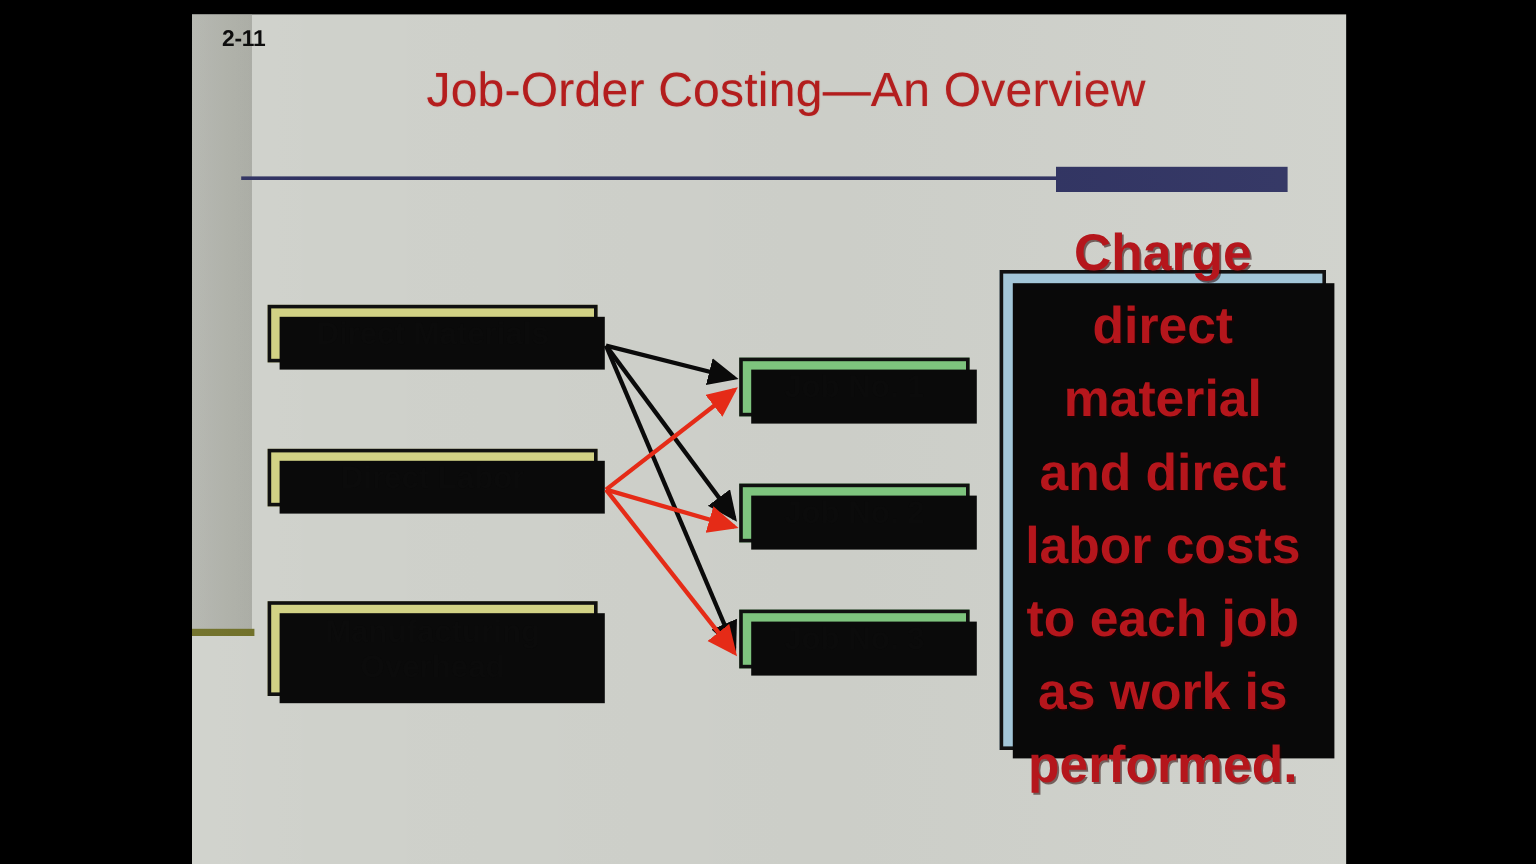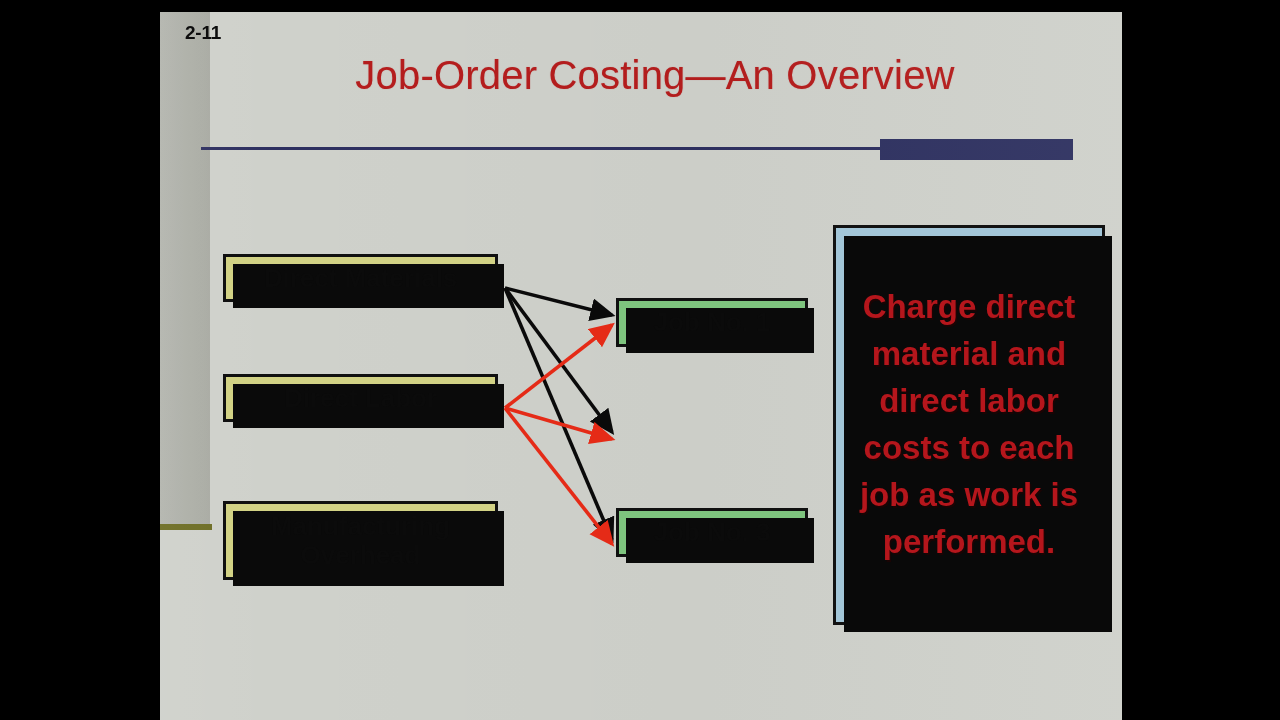--- a/index.html
+++ b/index.html
@@ -172,21 +172,21 @@
     content: "";
     position: absolute;
     left: 8px;
     top: 8px;
     right: -10px;
     bottom: -10px;
     background: #090909;
     z-index: -1;
   }
   #callout-text {
-    font-size: 33px;
+    font-size: 43px;
     font-weight: bold;
     color: #b5161c;
     text-align: center;
     line-height: 1.42;
     padding: 0 8px;
     text-shadow: 1.5px 1.5px 0 rgba(40,0,0,0.55);
   }
 
   
   #arrows {
@@ -230,20 +230,23 @@
     </div>
 
     <div class="fc-box cost-box" id="box-mfg-overhead">
       <span>Manufacturing Overhead</span>
     </div>
 
     <div class="fc-box job-box" id="box-job-1">
       <span>Job No. 1</span>
     </div>
 
+    <div class="fc-box job-box" id="box-job-2">
+      <span>Job No. 2</span>
+    </div>
 
     <div class="fc-box job-box" id="box-job-3">
       <span>Job No. 3</span>
     </div>
 
     <svg id="arrows" viewBox="0 0 962 720">
       <defs>
         <marker id="ah-black" markerWidth="7" markerHeight="7" refX="6" refY="3.2" orient="auto" markerUnits="strokeWidth">
           <path d="M0,0 L7,3.2 L0,6.4 z" fill="#0a0a0a"></path>
         </marker>

